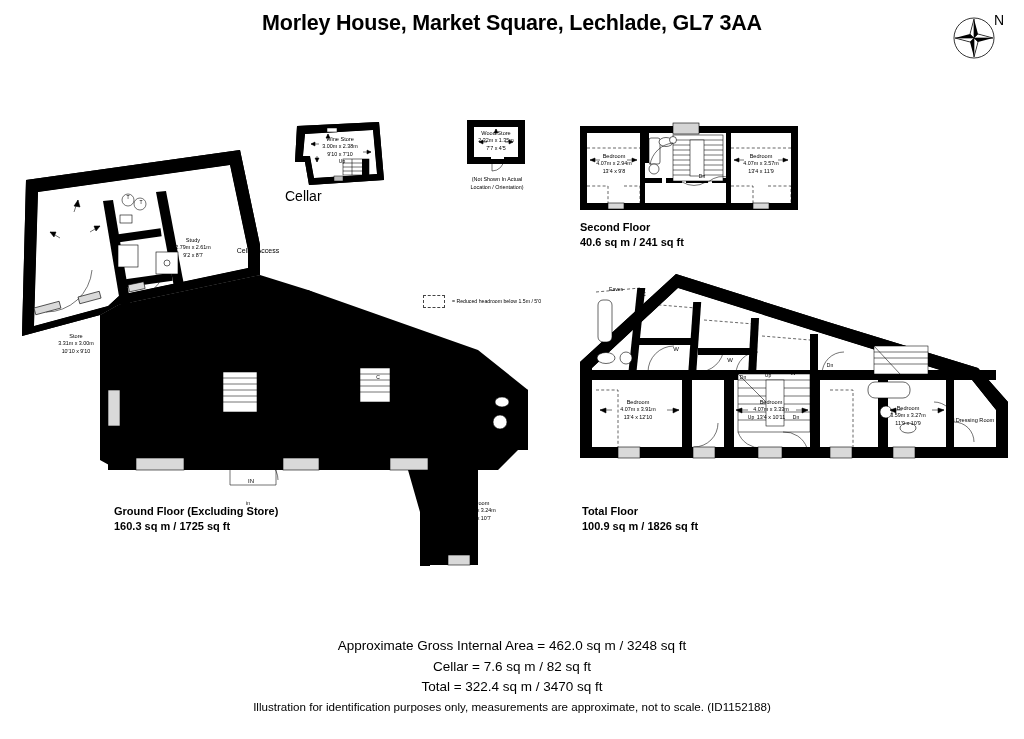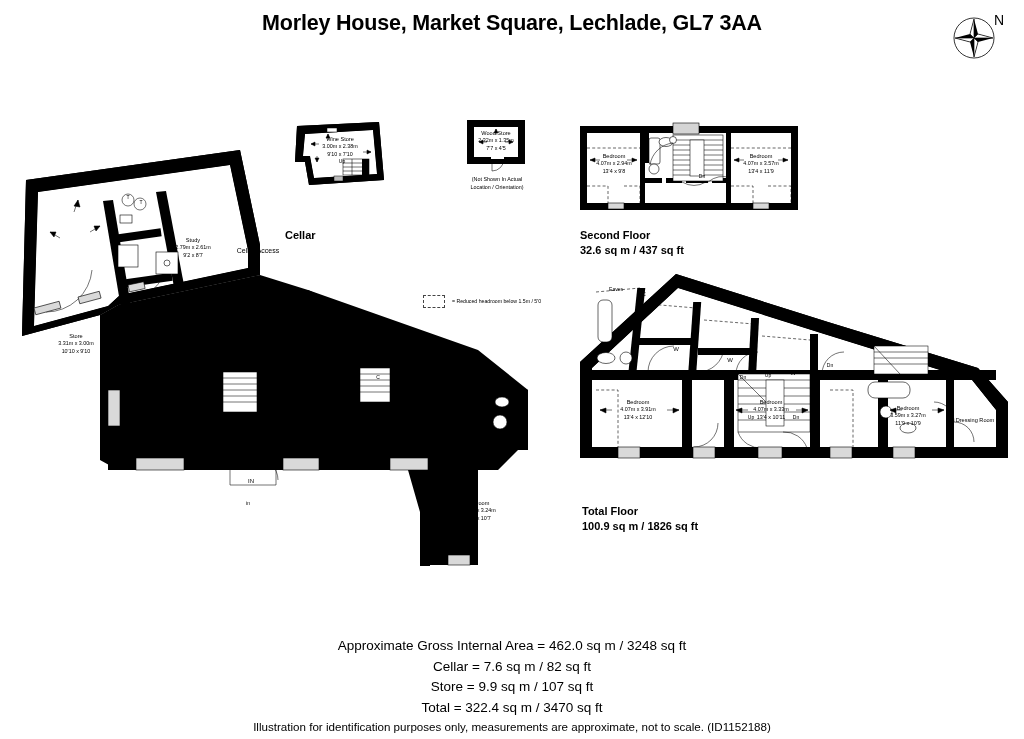--- a/index.html
+++ b/index.html
@@ -52,24 +52,23 @@
   }
   .floor-label {
     position: absolute;
     font-size: 11px;
     font-weight: bold;
     line-height: 1.38;
     white-space: nowrap;
   }
   .sub-label {
     position: absolute;
-    font-size: 11px;
-    font-weight: bold;
+    font-size: 14px;
+    font-weight: normal;
     white-space: nowrap;
-    margin-top: 41px;
   }
   .note {
     position: absolute;
     font-size: 5.4px;
     line-height: 1.45;
     text-align: center;
     white-space: nowrap;
     transform: translateX(-50%);
   }
 
@@ -266,23 +265,23 @@
       <div>4.07m x 2.94m</div>
       <div>13'4 x 9'8</div>
     </div>
     <div class="room" style="left:183px; top:35px;">
       <div class="rn">Bedroom</div>
       <div>4.07m x 3.57m</div>
       <div>13'4 x 11'9</div>
     </div>
     <div class="tiny" style="left:124px; top:55px;">Dn</div>
   </div>
-  <div class="floor-label" style="left:580px; top:228px;">
+  <div class="floor-label" style="left:580px; top:220px;">
     <div>Second Floor</div>
-    <div>32.6 sq m / 437 sq ft</div>
+    <div>40.6 sq m / 241 sq ft</div>
   </div>
 
   <div style="position:absolute;left:8px;top:140px;">
     <svg width="540" height="450" viewBox="0 0 540 450">
 
       <path class="wall" d="M18,40 L232,10 L252,105 L252,135 L110,165 L92,175 L14,196 Z
                             M30,52 L222,25 L240,110 L240,128 L112,155 L100,166 L26,186 Z" fill-rule="evenodd"></path>
       <polygon points="30,52 222,25 240,110 240,128 112,155 100,166 26,186" fill="#fff"></polygon>
       <path class="wall" d="M18,40 L232,10 L252,105 L252,135 L110,165 L92,175 L14,196 Z
                             M30,52 L222,25 L240,110 L240,128 L112,155 L100,166 L26,186 Z" fill-rule="evenodd"></path>
@@ -458,20 +457,24 @@
     <div class="tiny" style="left:133px; top:59px;">T</div>
     <div class="tiny" style="left:210px; top:234px;">C</div>
     <div class="tiny" style="left:277px; top:234px;">C</div>
     <div class="tiny" style="left:334px; top:234px;">C</div>
     <div class="tiny" style="left:370px; top:234px;">C</div>
     <div class="tiny" style="left:221px; top:274px;">Up</div>
     <div class="tiny" style="left:360px; top:264px;">Up</div>
     <div class="tiny" style="left:243px; top:338px; font-size:6px;">IN</div>
     <div class="tiny" style="left:240px; top:360px;">in</div>
   </div>
+  <div class="floor-label" style="left:114px; top:504px;">
+    <div>Ground Floor (Excluding Store)</div>
+    <div>160.3 sq m / 1725 sq ft</div>
+  </div>
 
   <div style="position:absolute;left:578px;top:262px;">
     <svg width="440" height="220" viewBox="0 0 440 220">
 
       <path class="wall" d="M2,108 L2,100 L98,12 L250,60 L400,106 L430,140 L430,196 L2,196 Z
            M14,112 L14,106 L100,26 L246,72 L394,118 L418,148 L418,185 L14,185 Z" fill-rule="evenodd"></path>
       <polygon points="14,112 14,106 100,26 246,72 394,118 418,148 418,185 14,185" fill="#fff"></polygon>
       <path class="wall" d="M2,108 L2,100 L98,12 L250,60 L400,106 L430,140 L430,196 L2,196 Z
            M14,112 L14,106 L100,26 L246,72 L394,118 L418,148 L418,185 L14,185 Z" fill-rule="evenodd"></path>
 
@@ -591,18 +594,17 @@
     <div class="tiny" style="left:252px; top:100px;">Dn</div>
   </div>
   <div class="floor-label" style="left:582px; top:504px;">
     <div>Total Floor</div>
     <div>100.9 sq m / 1826 sq ft</div>
   </div>
 
   <div class="footer" style="top:636px;">
     <div>Approximate Gross Internal Area = 462.0 sq m / 3248 sq ft</div>
     <div>Cellar = 7.6 sq m / 82 sq ft</div>
-    <div>Store = 9.9 sq m / 107 sq ft</div>
     <div>Total = 322.4 sq m / 3470 sq ft</div>
     <div class="small">Illustration for identification purposes only, measurements are approximate, not to scale. (ID1152188)</div>
   </div>
 
 </div>
 
 </body></html>

